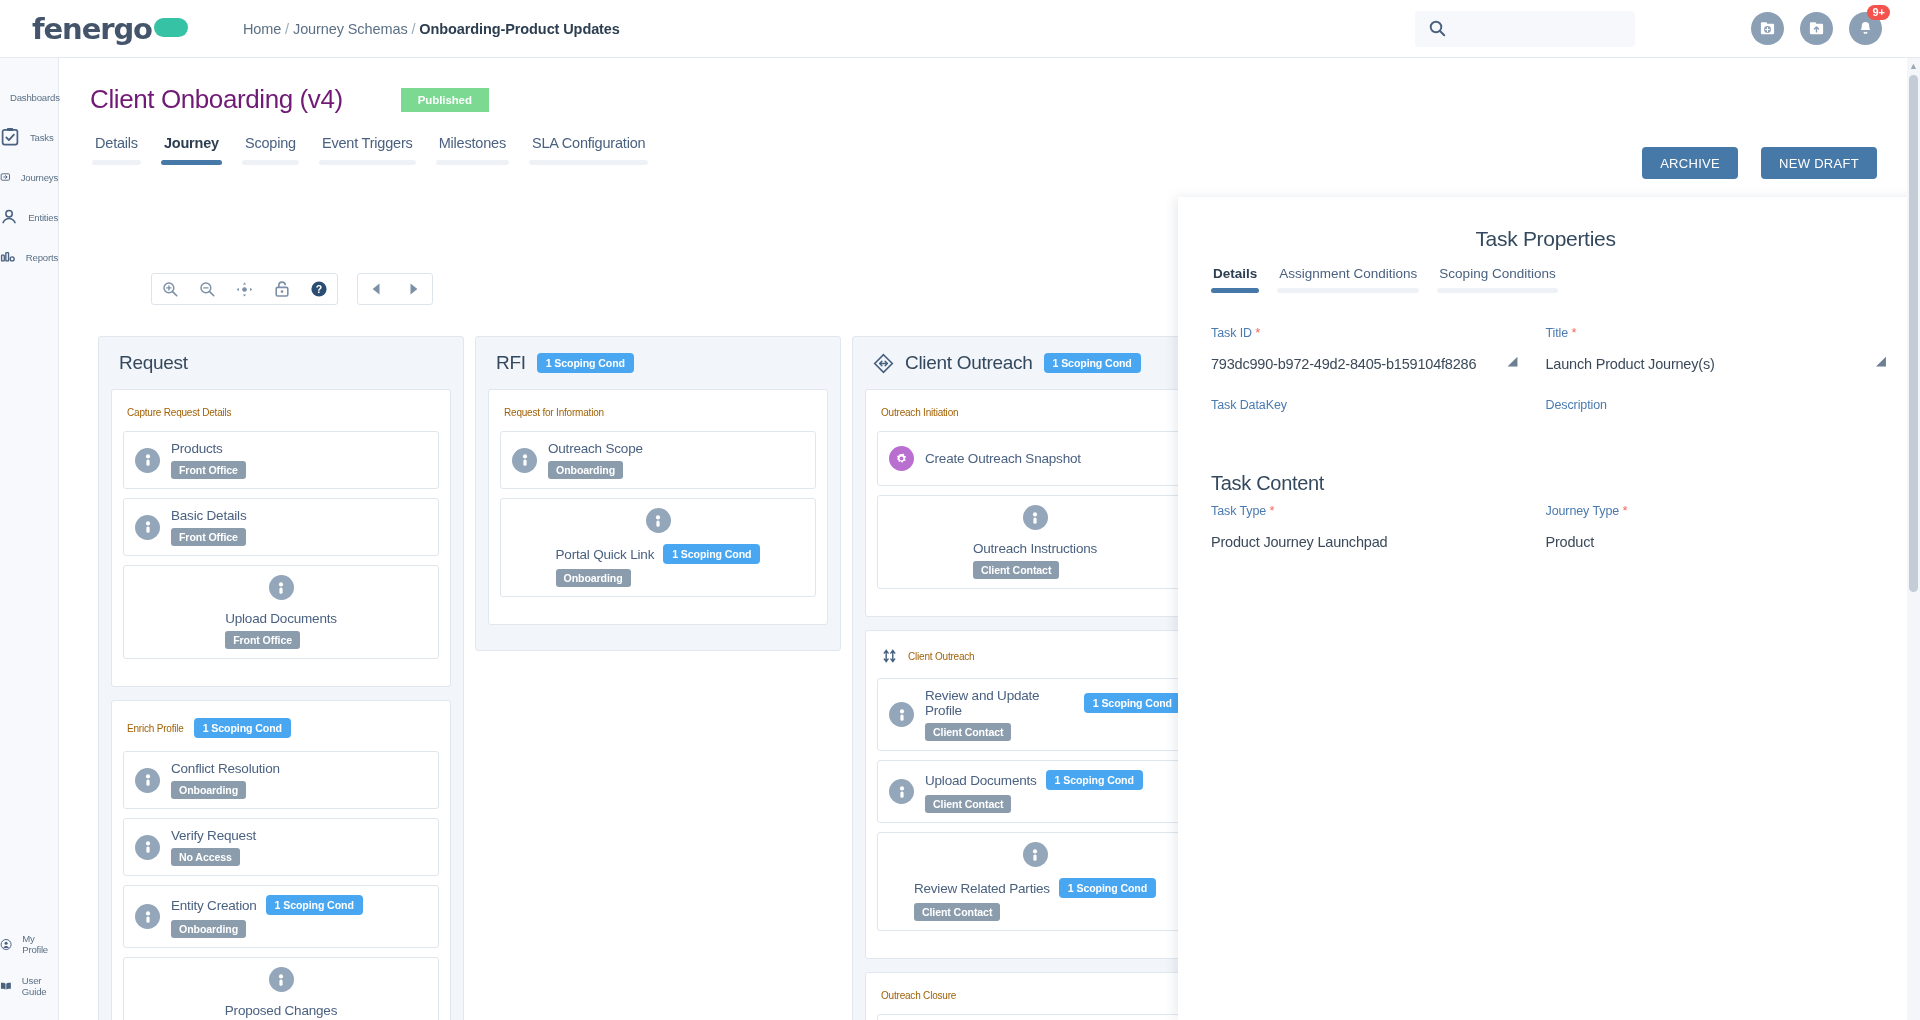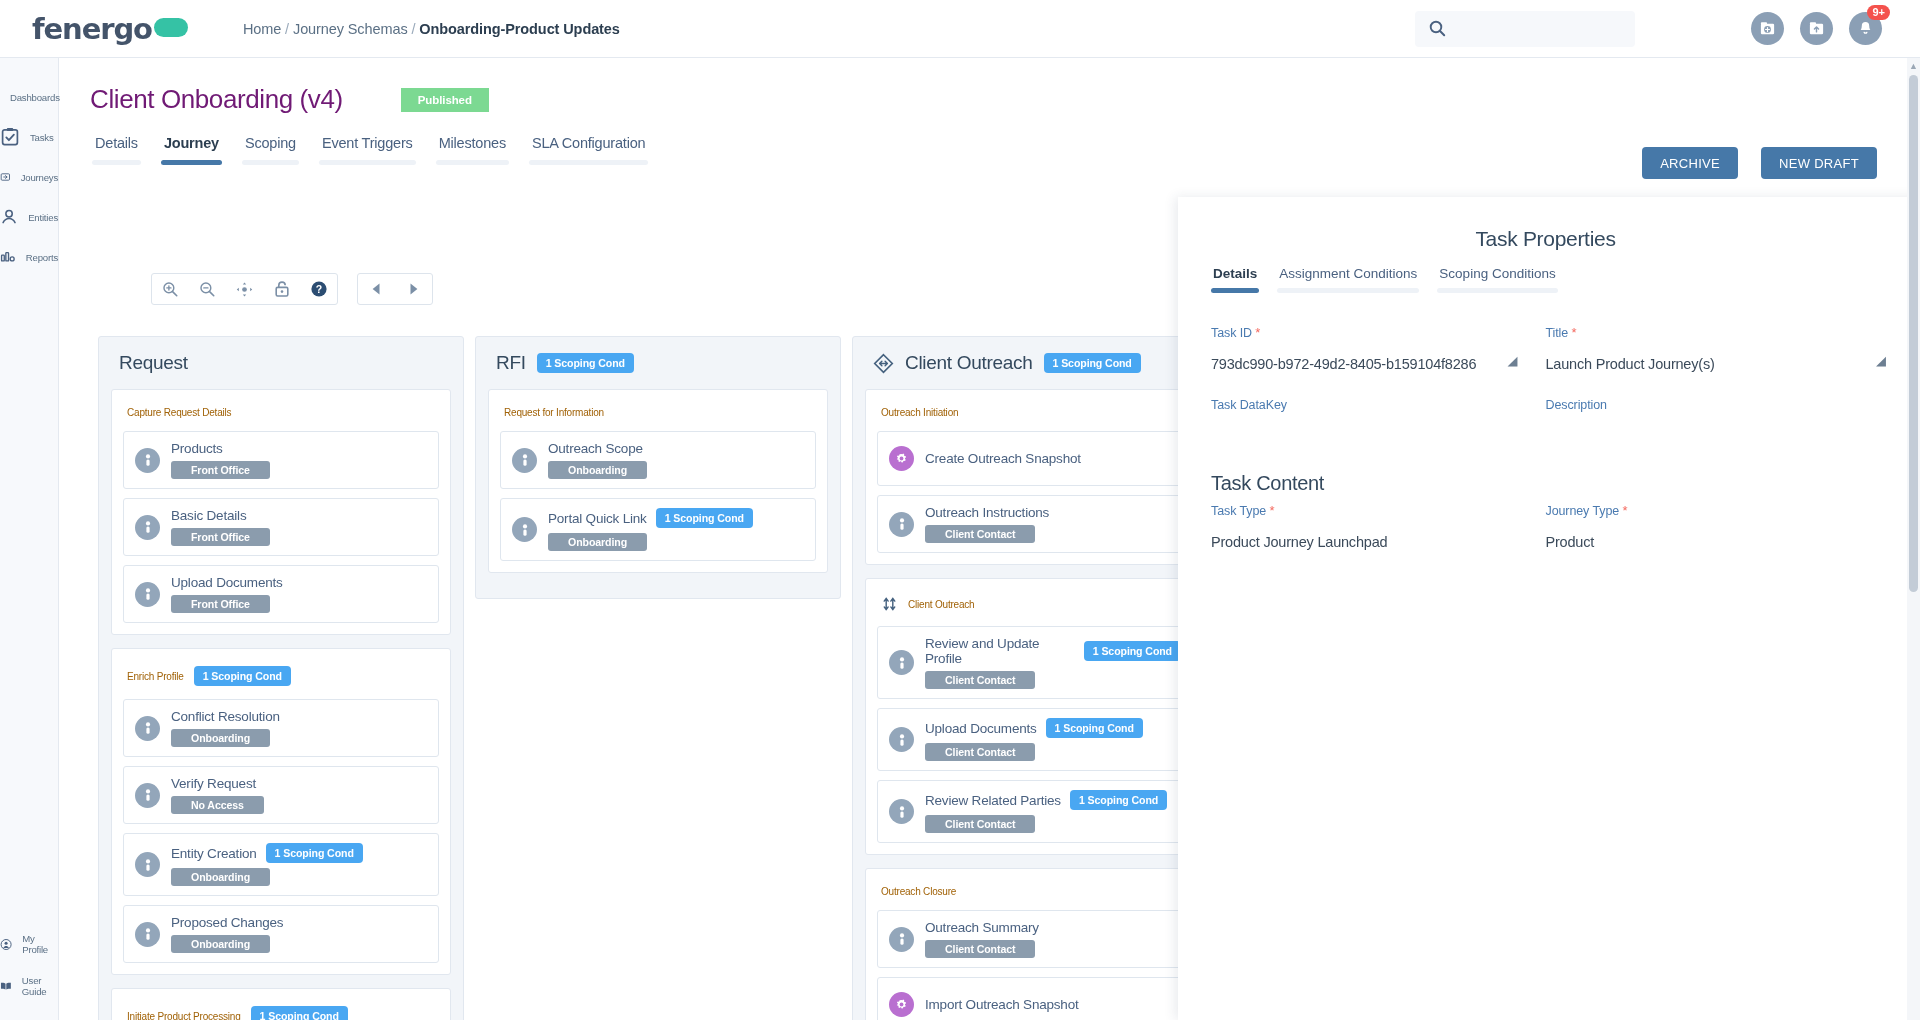--- a/index.html
+++ b/index.html
@@ -96,27 +96,27 @@
     background:#fff;border:1px solid #e1e7ef;border-radius:3px;
     padding:11px 11px 11px;margin-bottom:13px;
   }
   .stage-head{ display:flex;align-items:center;gap:10px;padding:6px 4px 13px;}
   .stage-title{ font-size:10px;color:#a16207;letter-spacing:-.2px;text-align:center;}
   .task{
     border:1px solid #dfe6ee;border-radius:3px;background:#fff;
     padding:9px 11px;margin-bottom:9px;display:flex;align-items:center;gap:11px;
     min-height:55px;cursor:pointer;
   }
-  .task:last-child{ margin-bottom:0;}
+  .task:last-child{ margin-bottom:16px;flex-direction:column;}
   .task-body{ display:flex;flex-direction:column;gap:5px;}
   .task-line{ display:flex;align-items:center;gap:9px;}
   .task-name{ font-size:13.5px;color:#4a6180;letter-spacing:-.2px;}
   .chip{
     display:inline-block;background:#8b9cad;color:#fff;font-size:10.6px;
-    font-weight:700;padding:3px 20px;border-radius:3px;letter-spacing:-.1px;
+    font-weight:700;padding:3px 8px;border-radius:3px;letter-spacing:-.1px;
     align-self:flex-start;
   }
   .scope{
     display:inline-block;background:#49a7f2;color:#fff;font-size:10.6px;
     font-weight:700;padding:4px 9px;border-radius:4px;letter-spacing:-.1px;white-space:nowrap;
   }
   .ico-task{
     width:25px;height:25px;border-radius:50%;background:#93a6ba;flex:0 0 25px;
     display:flex;align-items:center;justify-content:center;
   }

